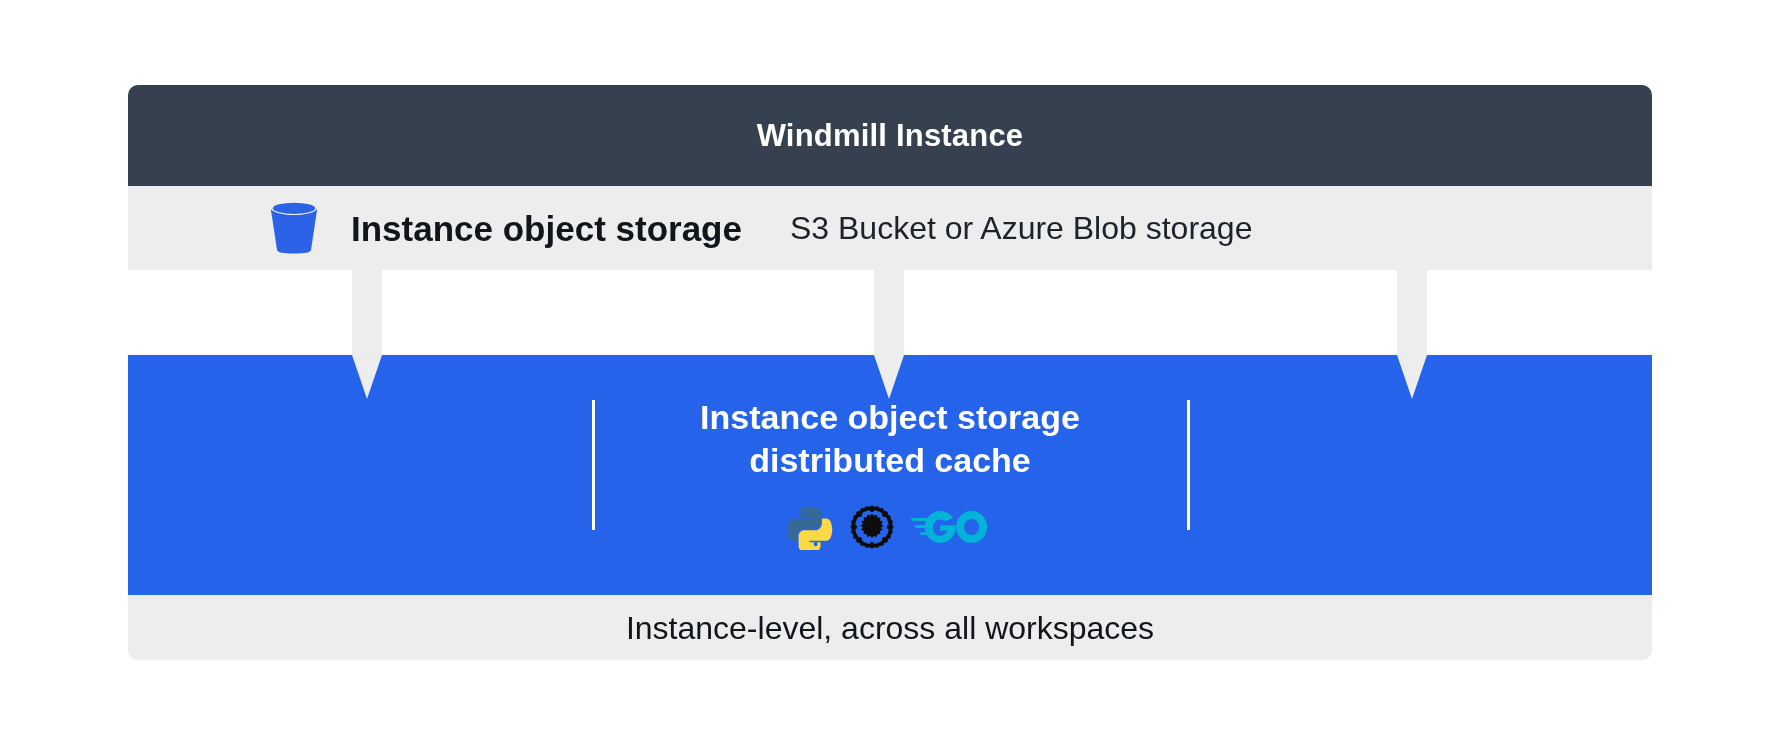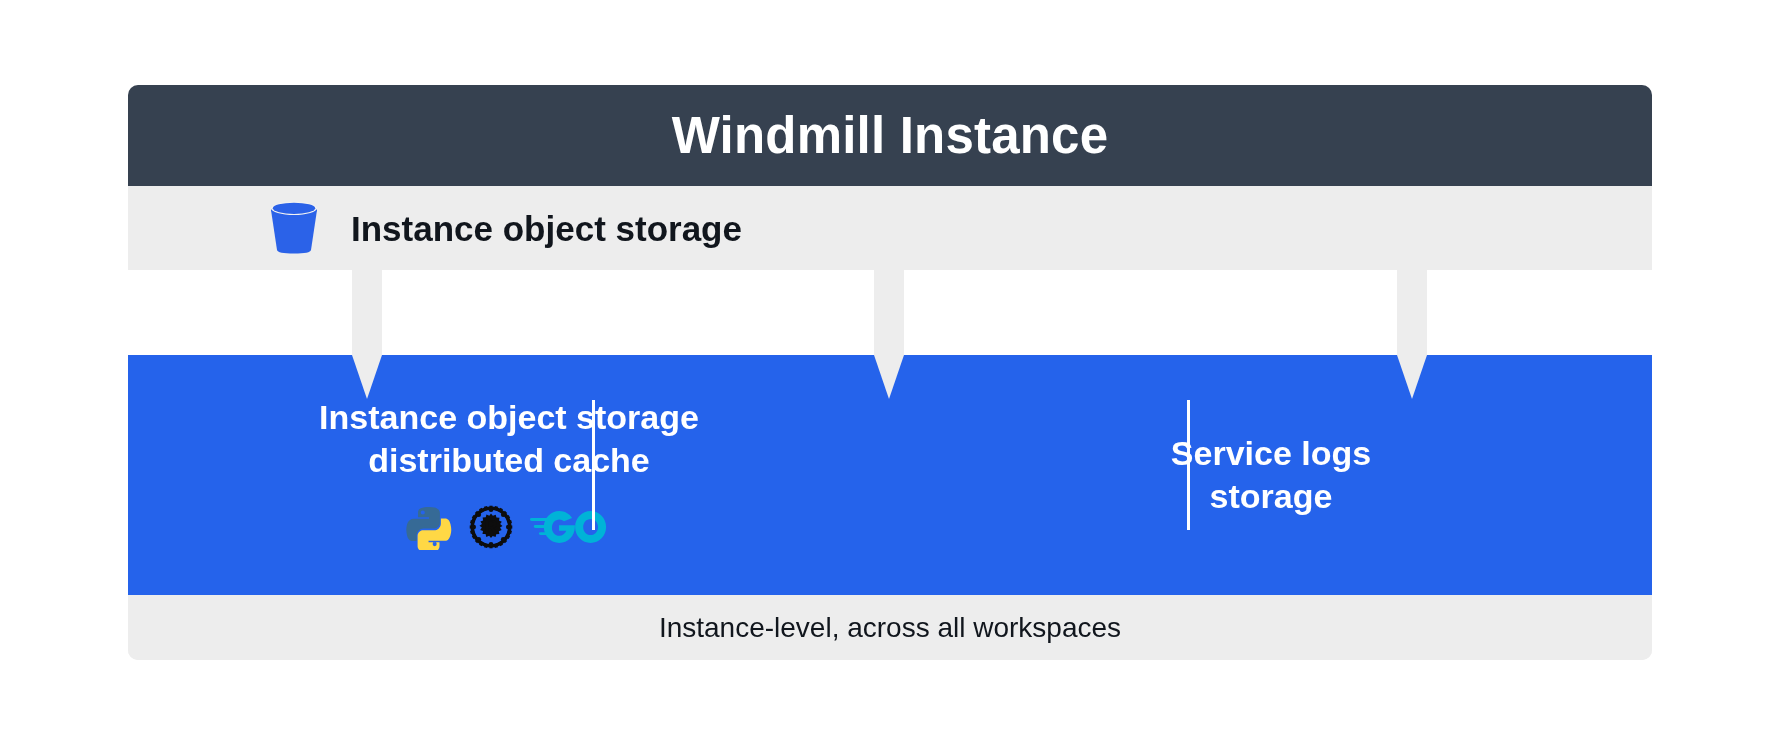--- a/index.html
+++ b/index.html
@@ -29,21 +29,21 @@
   
   .header-bar {
     height: 101px;
     background: #364150;
     display: flex;
     align-items: center;
     justify-content: center;
   }
   .header-title {
     color: #ffffff;
-    font-size: 51px;
+    font-size: 31px;
     font-weight: bold;
     letter-spacing: 0.2px;
     line-height: 1;
   }
 
   
   .storage-row {
     height: 84px;
     background: #ededed;
     display: flex;
@@ -147,21 +147,21 @@
 
   
   .footer-bar {
     height: 65px;
     background: #ededed;
     display: flex;
     align-items: center;
     justify-content: center;
   }
   .footer-text {
-    font-size: 28px;
+    font-size: 32px;
     color: #11161d;
     line-height: 1;
   }
 </style>
 </head>
 <body>
 
 <div id="diagram-root">
 
   <div class="header-bar">
@@ -171,20 +171,21 @@
   <div class="storage-row">
     <span class="bucket-icon">
       <svg class="bucket-icon" viewBox="0 0 62 62" xmlns="http://www.w3.org/2000/svg">
         <path d="M8 13 L14 53 Q14.6 56.5 31 56.5 Q47.4 56.5 48 53 L54 13 Z" fill="#2b62e8"></path>
         <ellipse cx="31" cy="13" rx="23" ry="6.6" fill="#2b62e8"></ellipse>
         <ellipse cx="31" cy="11.3" rx="23" ry="6.6" fill="#f2f2f2"></ellipse>
         <ellipse cx="31" cy="11.3" rx="21.2" ry="5.6" fill="#2b62e8"></ellipse>
       </svg>
     </span>
     <span class="storage-label">Instance object storage</span>
+    <span class="storage-sub">S3 Bucket or Azure Blob storage</span>
   </div>
 
   <div class="connector-band">
     <div class="connector" style="left:239px;">
       <div class="shaft"></div>
     </div>
     <div class="connector" style="left:761px;">
       <div class="shaft"></div>
     </div>
     <div class="connector" style="left:1284px;">
@@ -284,23 +285,19 @@
               <rect x="14" y="39" width="20" height="4.6" rx="2.3"></rect>
               <path d="M70 31c0 13.8-10.9 24.8-24.2 24.8S21.6 44.8 21.6 31 32.5 6.2 45.8 6.2c8.4 0 15.7 4.3 19.9 10.8l-12.6 5.2a10.9 10.9 0 0 0-7.3-2.8c-6.6 0-11.6 5.6-11.6 12.6s5 12.6 11.6 12.6c5 0 9.2-3.2 10.8-7.8H45.3V28.3H70V31z"></path>
               <path d="M94.6 6.2C81.3 6.2 70.4 17.2 70.4 31s10.9 24.8 24.2 24.8S118.8 44.8 118.8 31 107.9 6.2 94.6 6.2zm0 37.4c-6.6 0-11.6-5.6-11.6-12.6s5-12.6 11.6-12.6S106.2 24 106.2 31s-5 12.6-11.6 12.6z"></path>
             </g>
           </svg>
         </span>
 
       </div>
     </div>
 
-    <div class="panel-col">
-      <div class="col-title">Service logs
-storage</div>
-    </div>
   </div>
 
   <div class="footer-bar">
     <div class="footer-text">Instance-level, across all workspaces</div>
   </div>
 
 </div>
 
 </body></html>

